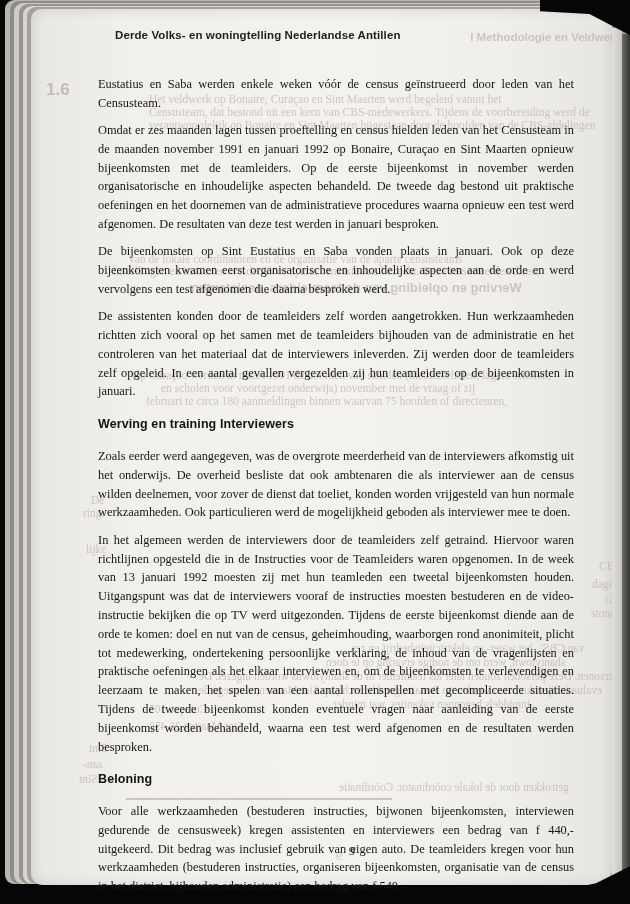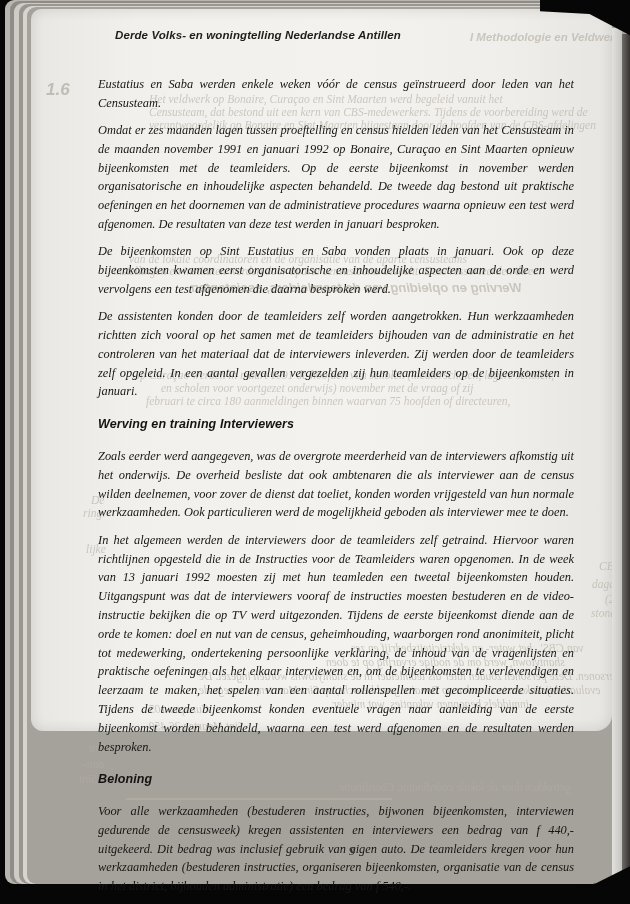--- a/index.html
+++ b/index.html
@@ -8,24 +8,24 @@
   .book{position:absolute;inset:0;}
   
   .sheet{position:absolute;border-radius:9px 3px 10px 9px;}
   .s1{left:5px;top:0;width:600px;height:884px;background:#b9b6b1;}
   .s2{left:10px;top:1px;width:600px;height:883px;background:#8f8c88;}
   .s3{left:14px;top:3px;width:600px;height:881px;background:#cfccc7;}
   .s4{left:19px;top:4px;width:600px;height:880px;background:#99968f;}
   .s5{left:23px;top:6px;width:600px;height:878px;background:#d8d5d0;}
   .s6{left:27px;top:7px;width:600px;height:877px;background:#a5a29b;}
   
-  .page{position:absolute;left:31px;top:9px;width:581px;height:722px;
+  .page{position:absolute;left:31px;top:9px;width:581px;height:876px;
         border-radius:10px 4px 16px 12px;
         background:linear-gradient(90deg,#e9e7e3 0%,#f2f0ec 18%,#f4f2ee 55%,#f0eeea 82%,#e7e5e1 100%);
-        box-shadow:inset 0 0 14px rgba(0,0,0,.12);font-style:italic;}
+        box-shadow:inset 0 0 14px rgba(0,0,0,.12);}
   
   .edge-light{position:absolute;left:612px;top:28px;width:10px;height:850px;
         background:linear-gradient(90deg,#e3e1dd,#c6c4c0);}
   .edge-dark{position:absolute;left:622px;top:34px;width:8px;height:838px;
         background:linear-gradient(90deg,#6e6b68,#35332f);}
   .corner-tr{position:absolute;left:540px;top:0;width:90px;height:40px;background:#060606;
         clip-path:polygon(0 0,100% 0,100% 88%,55% 35%,0 28%);}
   .corner-br{position:absolute;left:545px;top:858px;width:85px;height:46px;background:#060606;
         clip-path:polygon(0 100%,100% 100%,100% 18%,60% 55%,0 78%);}
   

